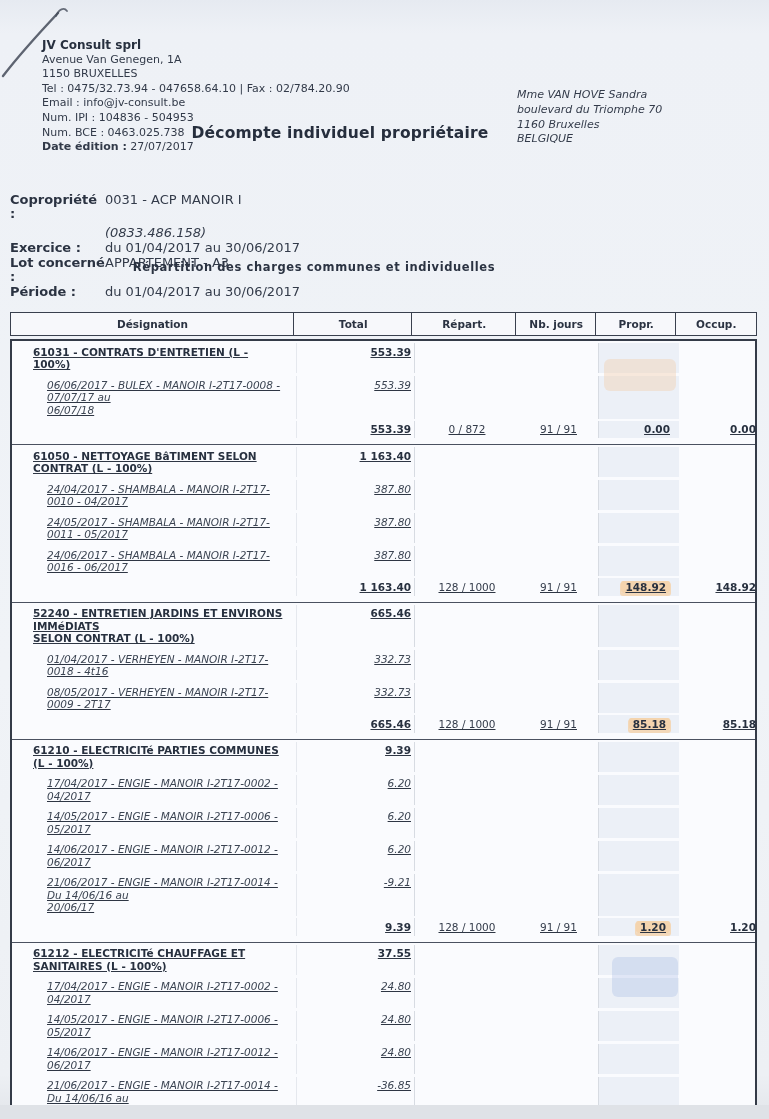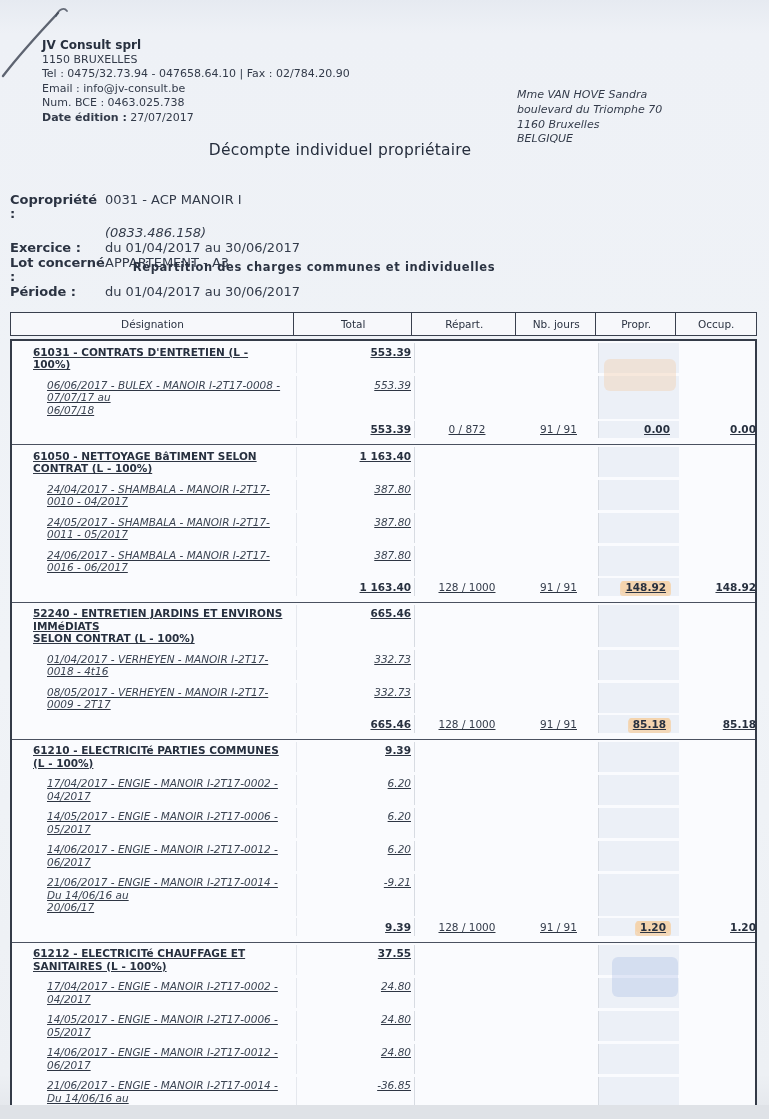--- a/index.html
+++ b/index.html
@@ -8,35 +8,35 @@
         background:linear-gradient(180deg,#e6eaf1 0%,#eef1f6 3%,#f0f3f7 60%,#edf0f4 96%,#e2e5ea 100%);}
   
   .letterhead{position:absolute;left:42px;top:18px;font-size:11px;line-height:14.6px;color:#323a49;margin-top:20px;}
   .lh-company{font-weight:bold;font-size:12px;color:#27303f;}
   .lh-date b{font-weight:bold;}
   
   .pen{position:absolute;left:0;top:0;}
   
   .recipient{position:absolute;left:517px;top:88px;font-size:11px;line-height:14.8px;color:#333b4a;font-style:italic;}
   
-  .doc-title{position:absolute;left:0;top:141px;width:680px;text-align:center;
-             font-size:15.5px;font-weight:normal;color:#262e3d;letter-spacing:.2px;}
+  .doc-title{position:absolute;left:0;top:124px;width:680px;text-align:center;
+             font-size:15.5px;font-weight:bold;color:#262e3d;letter-spacing:.2px;}
   
   .info{position:absolute;left:10px;top:193px;font-size:13px;line-height:14px;}
   .info-row{display:flex;margin-bottom:1px;}
   .info-label{font-weight:bold;width:95px;flex:0 0 95px;color:#2b3342;}
   .info-value{color:#333b4a;}
   .info-value .v2{margin-top:19px;font-style:italic;}
   
   .rep-title{position:absolute;left:0;top:260px;width:628px;text-align:center;
              font-size:11.5px;font-weight:bold;color:#2b3342;letter-spacing:.6px;}
   
   .table{position:absolute;left:10px;top:312px;width:747px;font-size:10.5px;}
   .thead{display:grid;grid-template-columns:285px 118px 104px 80px 80px 80px;margin-bottom:3px;}
-  .th{border:1.6px solid #39404e;background:#f7f8fb;font-weight:normal;text-align:center;
+  .th{border:1.6px solid #39404e;background:#f7f8fb;font-weight:bold;text-align:center;
       padding:5px 2px;color:#2b3342;margin-left:-1.6px;}
   .th:first-child{margin-left:0;}
   .tbody{border:2px solid #343b48;border-bottom:3px solid #2c323e;background:#fafbfe;}
   .section{position:relative;padding:2px 0 3px 0;text-decoration:underline;}
   .section + .section{border-top:1.8px solid #4a5160;margin-top:3px;}
   .trow{display:grid;grid-template-columns:285px 118px 104px 80px 80px 80px;line-height:12.5px;}
   .cell{padding-top:2.5px;padding-bottom:2.5px;min-height:12.5px;}
   .c0{padding-left:21px;padding-right:8px;border-right:1px solid rgba(125,135,155,.16);}
   .c1{text-align:right;padding-right:3px;border-right:1px solid rgba(125,135,155,.28);}
   .c2{text-align:center;}
@@ -63,23 +63,25 @@
 <div class="page">
 
   <svg class="pen" width="80" height="84" viewBox="0 0 80 84">
     <path d="M3,76 C20,54 42,30 58,13" stroke="#444b59" stroke-width="2.4" fill="none" stroke-linecap="round" opacity="0.85"></path>
     <path d="M56,16 C59,9 64,7 67,11" stroke="#444b59" stroke-width="1.8" fill="none" stroke-linecap="round" opacity="0.8"></path>
   </svg>
 
   <div class="letterhead">
     <div class="lh-company">JV Consult sprl</div>
     <div>
+        <div class="lh-line">Avenue Van Genegen, 1A</div>
         <div class="lh-line">1150 BRUXELLES</div>
         <div class="lh-line">Tel : 0475/32.73.94 - 047658.64.10 | Fax : 02/784.20.90</div>
         <div class="lh-line">Email : info@jv-consult.be</div>
+        <div class="lh-line">Num. IPI : 104836 - 504953</div>
         <div class="lh-line">Num. BCE : 0463.025.738</div>
       </div>
     <div class="lh-date">
       <b>Date édition :</b>
       <span>27/07/2017</span>
     </div>
   </div>
 
   <div class="recipient">
       <div class="rc-line">Mme VAN HOVE Sandra</div>

